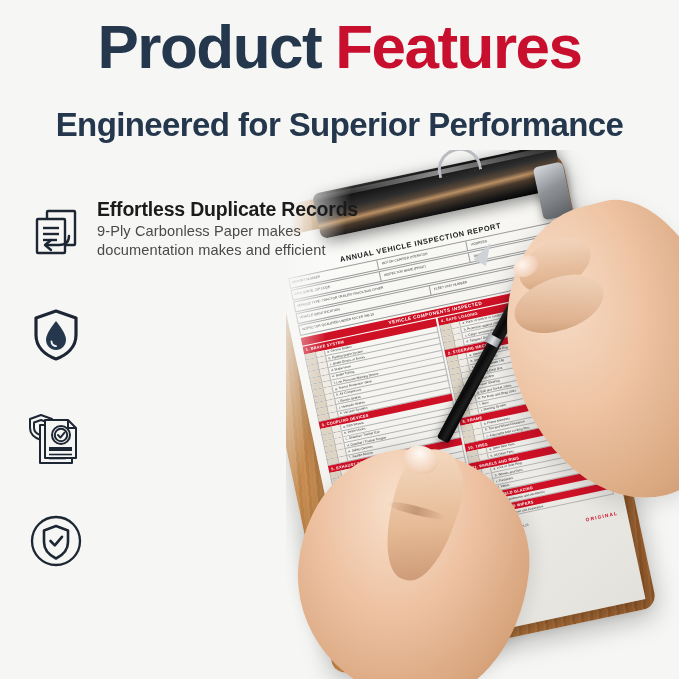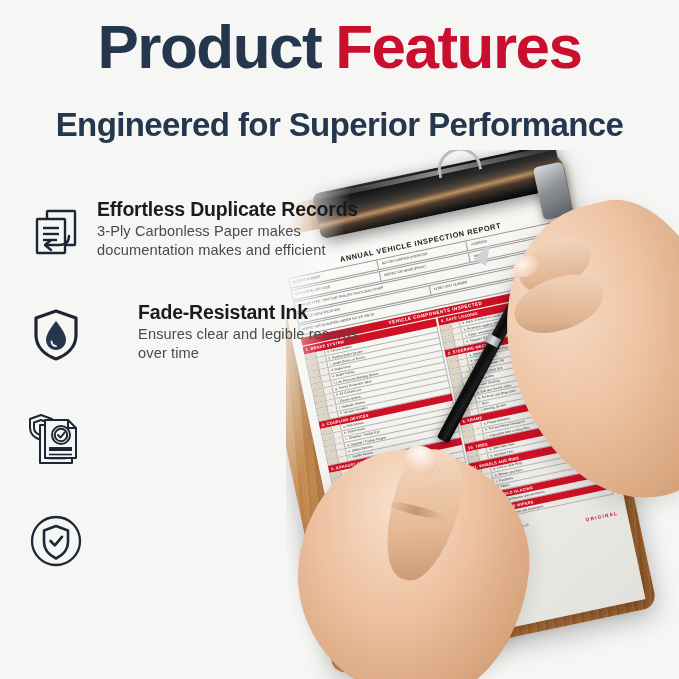--- a/index.html
+++ b/index.html
@@ -680,40 +680,33 @@
           <line x1="13" y1="22" x2="29" y2="22"></line>
           <line x1="13" y1="28" x2="29" y2="28"></line>
           <line x1="13" y1="34" x2="27" y2="34"></line>
           <path d="M39 30 q0 9 -10 9 h-13" stroke-linecap="round"></path>
           <polyline points="21,34 15,39 21,44" stroke-linecap="round" stroke-linejoin="round" fill="none"></polyline>
         </svg>
       </div>
       <div class="feat-text">
         <div class="feat-title">Effortless Duplicate Records</div>
         <div class="feat-desc">
-          <span>3-Ply Carbonless Paper makes</span><br>
+          <span>9-Ply Carbonless Paper makes</span><br>
           <span>documentation makes and efficient</span>
         </div>
       </div>
     </div>
 
     <div class="feature">
       <div class="feat-icon">
         <svg width="50" height="54" viewBox="0 0 50 54" fill="none">
           <path d="M25 3 L45 10 V27 c0 12 -9 20 -20 24 C14 47 5 39 5 27 V10 Z" fill="#f6f6f5" stroke="#1d2633" stroke-width="3.2" stroke-linejoin="round"></path>
           <path d="M25 13 c0 0 10 12 10 18.5 C35 37.5 30.5 42 25 42 s-10 -4.5 -10 -10.5 C15 25 25 13 25 13 Z" fill="#24374c"></path>
           <path d="M20.5 33.5 a4.6 4.6 0 0 0 4.6 4.6" stroke="#f0f3f7" stroke-width="1.9" fill="none" stroke-linecap="round"></path>
         </svg>
-      </div>
-      <div class="feat-text">
-        <div class="feat-title">Fade-Resistant Ink</div>
-        <div class="feat-desc">
-          <span>Ensures clear and legible records</span><br>
-          <span>over time</span>
-        </div>
       </div>
     </div>
 
     <div class="feature">
       <div class="feat-icon">
         <svg width="54" height="54" viewBox="0 0 54 54" fill="none" stroke="#1d2633" stroke-width="2" stroke-linejoin="round">
           <path d="M12 4 L23 8 V17 c0 6 -5 10 -11 12 C6 27 1 23 1 17 V8 Z" fill="#f6f6f5"></path>
           <path d="M12 9 L19 11.5 V17 c0 3.6 -3 6 -7 7.3 C8 23 5 20.6 5 17 v-5.5 Z" fill="#f6f6f5"></path>
           <path d="M11 14 h24 l8 8 v30 H11 Z" fill="#f6f6f5"></path>
           <path d="M16 9 h23 l8 8 v30 H16 Z" fill="#f6f6f5"></path>

